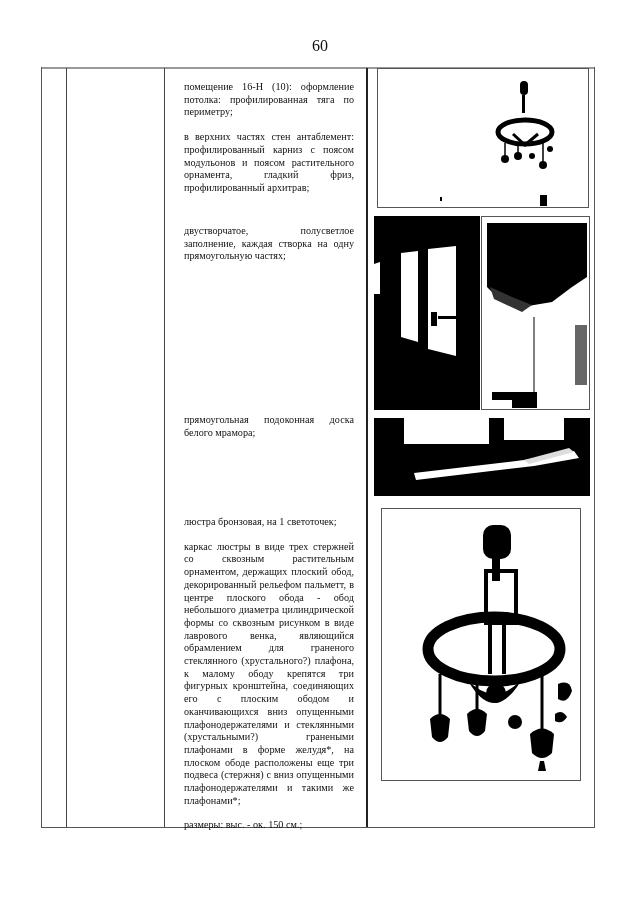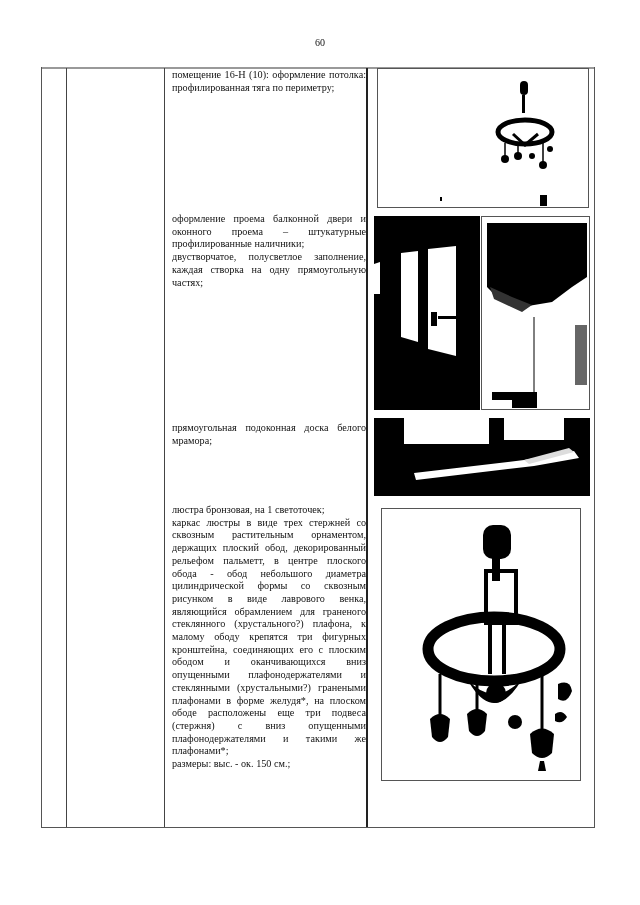--- a/index.html
+++ b/index.html
@@ -1,32 +1,32 @@
 <!DOCTYPE html>
 <html><head>
 <meta charset="utf-8">
 <style>
   html, body { margin: 0; padding: 0; background: #ffffff; }
   body { width: 640px; height: 905px; position: relative; overflow: hidden;
          font-family: "Liberation Serif", "DejaVu Serif", serif; color: #111; }
   .page-number { position: absolute; top: 37px; left: 0; width: 640px; text-align: center;
-                 font-size: 10px; }
+                 font-size: 16px; }
   .table { position: absolute; left: 41px; top: 67px; width: 554px; height: 761px;
            border: 1px solid #555; box-sizing: border-box; }
   .table::before { content: ""; position: absolute; left: 0; right: 0; top: -1px; height: 2px; background: #999; }
   .vline { position: absolute; top: 0; bottom: 0; width: 1px; background: #444; }
   .v1 { left: 24px; }
   .v2 { left: 122px; }
   .v3 { left: 324px; width: 2px; background: #222; }
   .text-cell { position: absolute; left: 130px; width: 194px; font-size: 10.2px; line-height: 12.7px; }
-  .text-cell p { margin: 0; text-align: justify; text-align-last: left; }
+  .text-cell p { margin: 12px; text-align: justify; text-align-last: left; }
   .block { position: absolute; left: 0; width: 194px; }
   .b1 { top: 1px; }
   .b2 { top: 145px; }
-  .b3 { top: 354px; }
+  .b3 { top: 334px; }
   .b4 { top: 436px; }
   .gap { height: 12.7px; }
   .img { position: absolute; box-sizing: border-box; overflow: hidden; background: #fff; }
   .img1 { left: 335px; top: 0px; width: 212px; height: 140px; border: 1px solid #555; }
   .img2 { left: 332px; top: 148px; width: 106px; height: 194px; background: #000; }
   .img3 { left: 439px; top: 148px; width: 109px; height: 194px; border: 1px solid #555; }
   .img4 { left: 332px; top: 350px; width: 216px; height: 78px; background: #000; }
   .img5 { left: 339px; top: 440px; width: 200px; height: 273px; border: 1px solid #555; }
   svg { display: block; }
 </style>
@@ -36,23 +36,23 @@
 <div class="page-number">60</div>
 
 <div class="table">
   <div class="vline v1"></div>
   <div class="vline v2"></div>
   <div class="vline v3"></div>
 
   <div class="text-cell">
     <div class="block b1">
       <p>помещение 16-Н (10): оформление потолка: профилированная тяга по периметру;</p>
+      <p>в верхних частях стен антаблемент: профилированный карниз с поясом модульонов и поясом растительного орнамента, гладкий фриз, профилированный архитрав;</p>
     </div>
     <div class="block b2">
-      <p>оформление проема балконной двери и оконного проема – штукатурные профилированные наличники;</p>
       <p>двустворчатое, полусветлое заполнение, каждая створка на одну прямоугольную частях;</p>
       <div class="gap"></div>
     </div>
     <div class="block b3">
       <p>прямоугольная подоконная доска белого мрамора;</p>
     </div>
     <div class="block b4">
       <p>люстра бронзовая, на 1 светоточек;</p>
       <p>каркас люстры в виде трех стержней со сквозным растительным орнаментом, держащих плоский обод, декорированный рельефом пальметт, в центре плоского обода - обод небольшого диаметра цилиндрической формы со сквозным рисунком в виде лаврового венка, являющийся обрамлением для граненого стеклянного (хрустального?) плафона, к малому ободу крепятся три фигурных кронштейна, соединяющих его с плоским ободом и оканчивающихся вниз опущенными плафонодержателями и стеклянными (хрустальными?) гранеными плафонами в форме желудя*, на плоском ободе расположены еще три подвеса (стержня) с вниз опущенными плафонодержателями и такими же плафонами*;</p>
       <p>размеры: выс. - ок. 150 см.;</p>

